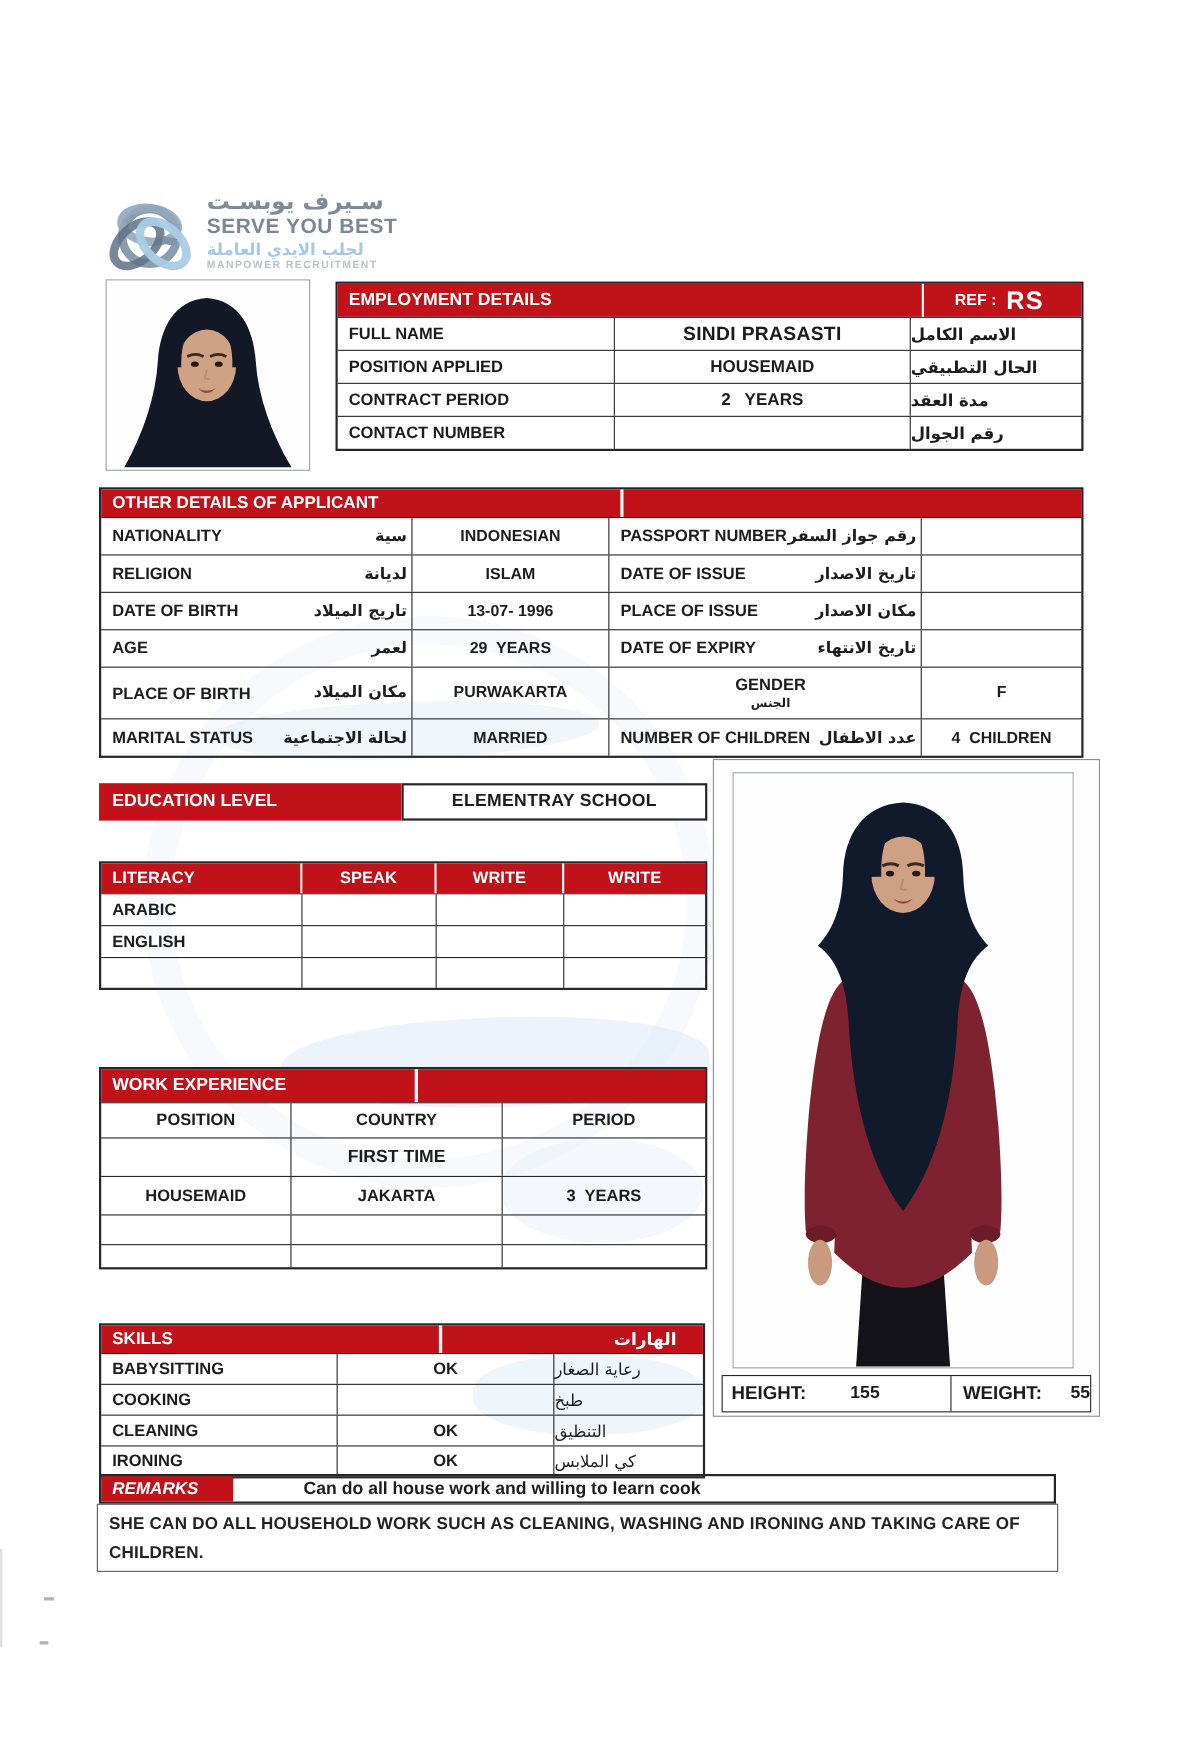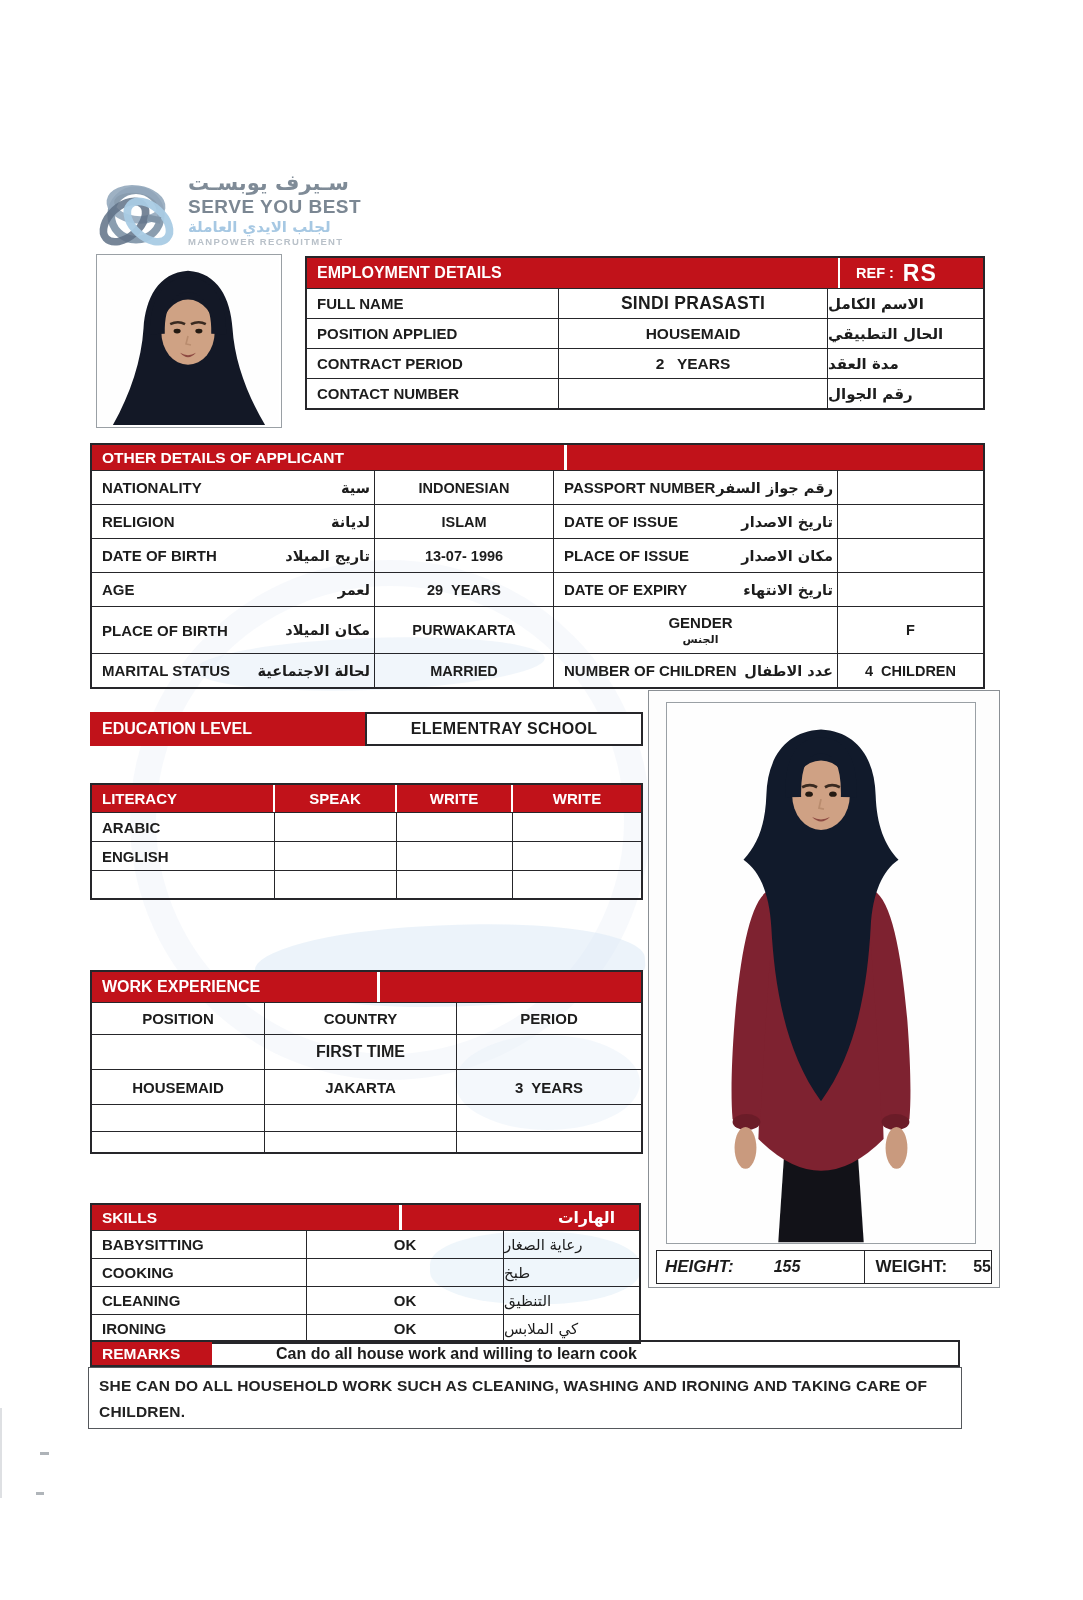--- a/index.html
+++ b/index.html
@@ -26,21 +26,21 @@
   
   .red { background:#c1121a; color:#fff; }
 
   
   .pp { left:96px; top:254px; width:184px; height:172px; border:1.2px solid #9aa0a5; background:#fff; }
 
   
   .emp { left:305px; top:256px; width:680px; border:2px solid #26262a; box-sizing:border-box; }
   .emp-h { display:flex; height:30px; align-items:stretch; }
   .emp-h-title { width:521px; padding-left:10px; font-weight:bold; font-size:16px; display:flex; align-items:center; border-right:2.5px solid #fff; }
-  .emp-h-ref { flex:1; display:flex; align-items:center; padding-left:16px; font-weight:bold; }
+  .emp-h-ref { flex:1; display:flex; align-items:center; padding-left:28px; font-weight:bold; }
   .ref-lab { font-size:14.5px; }
   .ref-val { font-size:23px; letter-spacing:1px; margin-left:9px; }
   .emp-row { display:grid; grid-template-columns:252px 269px 155px; height:29px; border-top:1.6px solid #26262a; }
   .emp-row > div { display:flex; align-items:center; box-sizing:border-box; }
   .br { border-right:1.6px solid #26262a; }
   .lbl { font-weight:bold; font-size:15px; padding-left:10px; }
   .val { justify-content:center; font-weight:bold; font-size:15.5px; white-space:pre-wrap; }
   .val-big { font-size:17.5px; letter-spacing:.3px; }
   .arc { justify-content:flex-end; padding-right:8px; font-weight:bold; font-size:15px; }
 
@@ -91,29 +91,29 @@
   .sk-row > div { box-sizing:border-box; display:flex; align-items:center; }
   .sk-lab { font-weight:bold; font-size:15px; padding-left:10px; border-right:1.6px solid #26262a; }
   .sk-ok { justify-content:center; font-weight:bold; font-size:15px; border-right:1.6px solid #26262a; }
   .sk-ar { justify-content:flex-end; padding-right:6px; font-size:15px; }
 
   
   .photo-frame { left:648px; top:690px; width:352px; height:598px; border:1.6px solid #8a8f94; box-sizing:border-box; background:#fdfdfd; }
   .photo-inner { left:666px; top:702px; width:310px; height:542px; border:1.2px solid #9aa0a5; background:#fff; box-sizing:border-box; }
   .hw { left:656px; top:1250px; width:336px; height:34px; border:1.8px solid #26262a; display:flex; box-sizing:border-box; background:#fff; }
   .hw-cell { display:flex; align-items:center; box-sizing:border-box; }
-  .hw-c1 { width:219px; border-right:1.8px solid #26262a; padding-left:8px;font-style:italic; }
+  .hw-c1 { width:219px; border-right:1.8px solid #26262a; padding-left:8px; }
   .hw-c2 { flex:1; padding-left:10px; }
   .hw-lab { font-weight:bold; font-size:17px; }
   .hw-val { font-weight:bold; font-size:16px; margin-left:40px; }
   .hw-c2 .hw-val { margin-left:26px; }
 
   
   .remarks-bar { left:90px; top:1340px; width:870px; height:27px; border:2px solid #26262a; display:flex; align-items:stretch; box-sizing:border-box; }
-  .rb-red { width:120px; display:flex; align-items:center; padding-left:10px; font-weight:bold; font-size:15.5px; box-sizing:border-box; }
+  .rb-red { width:120px; display:flex; align-items:center; padding-left:10px; font-weight:bold; font-size:15.5px; box-sizing:border-box;font-style:italic; }
   .rb-text { display:flex; align-items:center; margin-left:64px; font-weight:bold; font-size:16px; }
   .remarks-box { left:88px; top:1367px; width:874px; height:62px; border:1.6px solid #55585c; box-sizing:border-box; }
   .rm-body { padding:5px 10px; font-size:15.5px; font-weight:bold; color:#222; line-height:1.65; letter-spacing:.2px; }
 
   
   .art { position:absolute; }
   .dash1 { left:40px; top:1452px; width:9px; height:3px; background:#9aa0a6; opacity:.8; }
   .dash2 { left:36px; top:1492px; width:8px; height:3px; background:#b0b5ba; }
   .brk-l { left:74px; top:1510px; width:20px; height:13px; border:2px solid #a5abb2; border-right:none; border-bottom:none; box-sizing:border-box; }
   .brk-r { left:908px; top:1506px; width:22px; height:13px; border:2px solid #a5abb2; border-left:none; border-bottom:none; box-sizing:border-box; }

